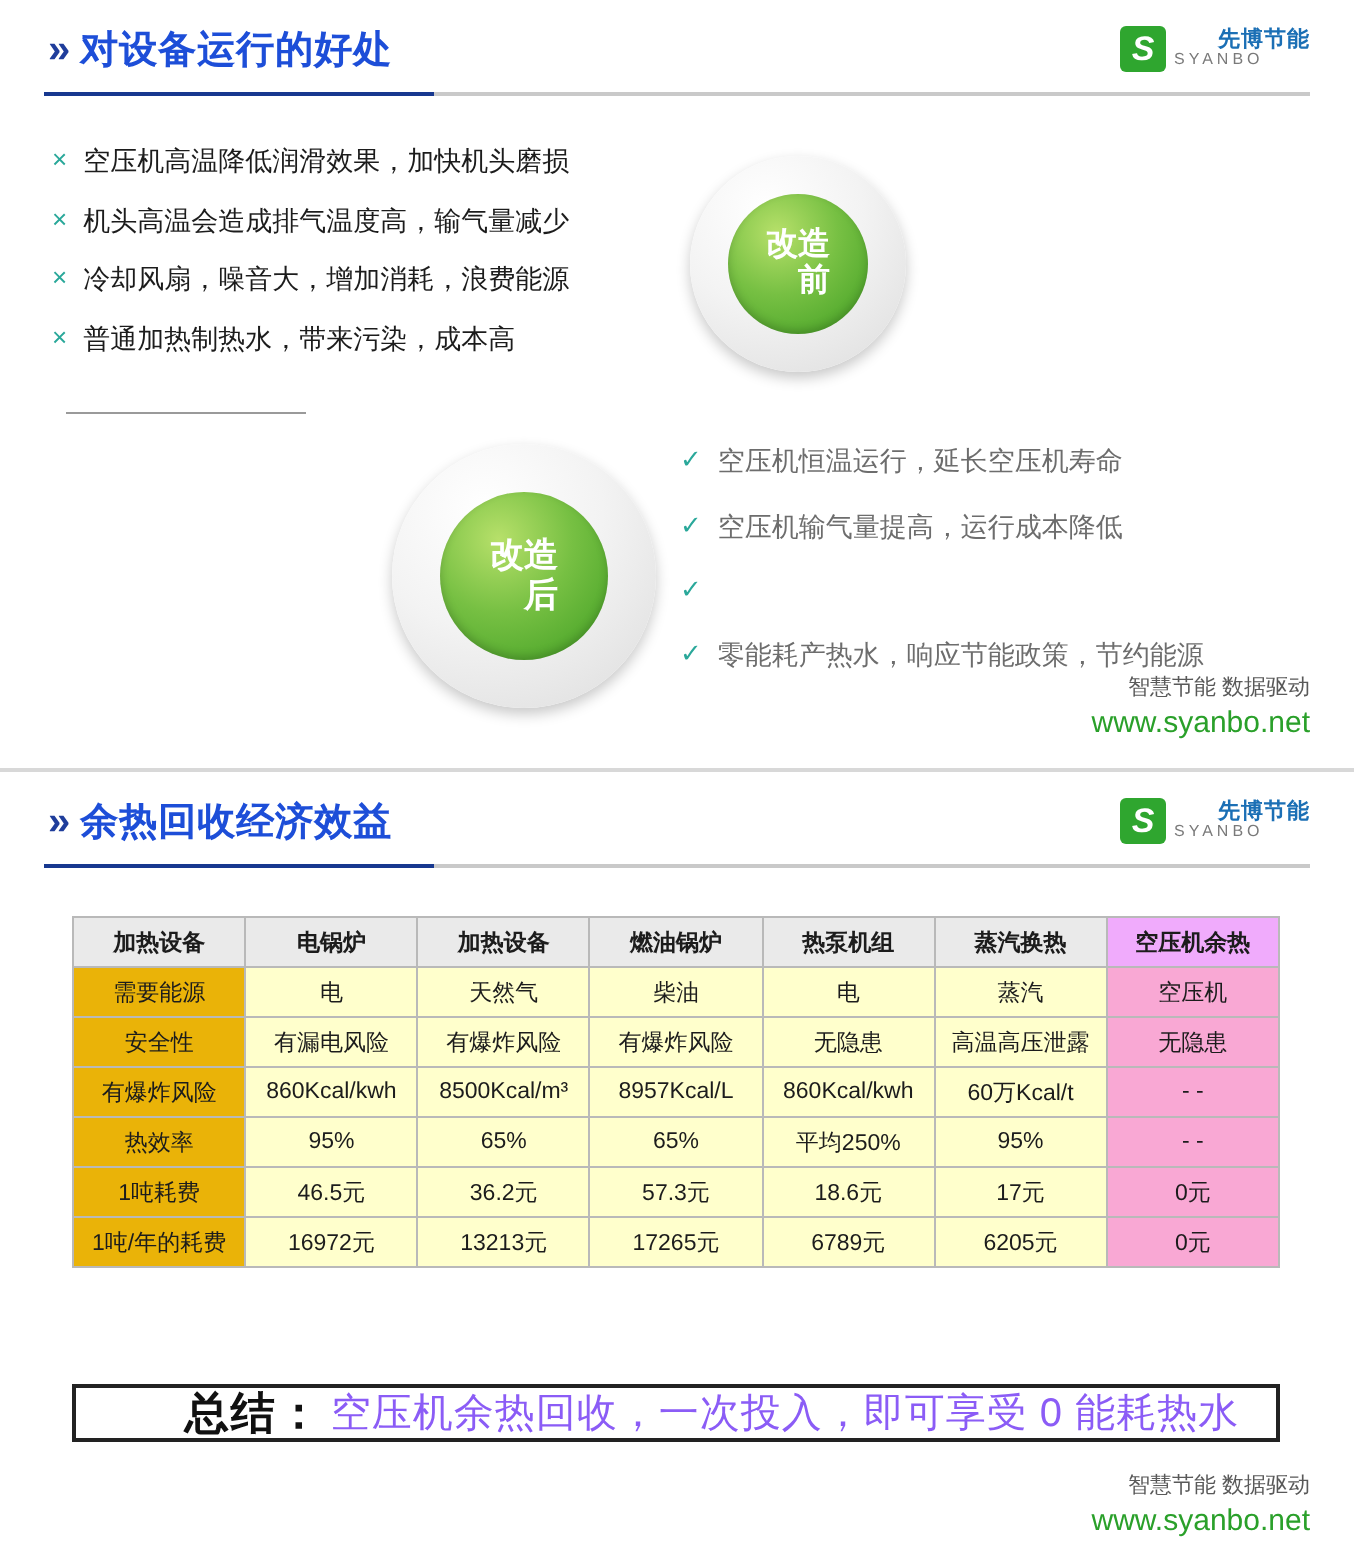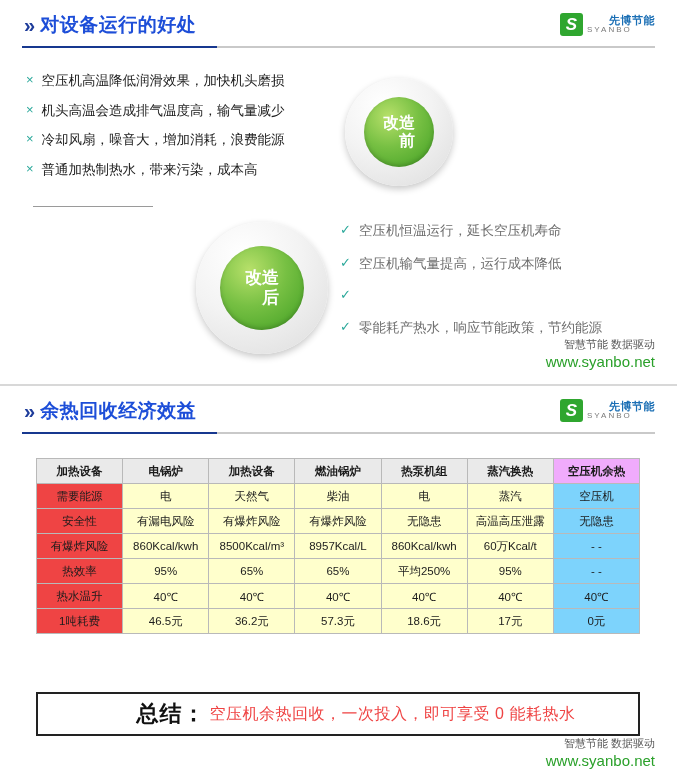--- a/index.html
+++ b/index.html
@@ -199,54 +199,54 @@
     border: 1px solid #b9b9b9;
     height: 22px;
     text-align: center;
     font-size: 11.5px;
     color: #1c1c1c;
     padding: 1px 2px;
     white-space: nowrap;
     overflow: hidden;
   }
   table.econ tr td:first-child {
-    background: #ef4444;
+    background: #eab308;
   }
   table.econ tr:first-child td {
     background: #eaeaea;
     font-weight: bold;
   }
   table.econ tr:first-child td:first-child { background: #eaeaea; }
   td.hl { background: #ffffcc; }
-  td.last { background: #7dd3fc; }
+  td.last { background: #f9a8d4; }
   table.econ tr:first-child td.last { background: #f0abfc; }
 
   
   .summary {
     position: absolute;
     left: 36px;
     top: 306px;
     width: 604px;
-    height: 44px;
+    height: 29px;
     border: 2px solid #222222;
     box-sizing: border-box;
     display: flex;
     align-items: center;
     justify-content: center;
     padding-left: 36px;
   }
   .summary-label {
     font-size: 22px;
     font-weight: bold;
     color: #111;
     letter-spacing: 1px;
   }
   .summary-text {
-    font-size: 16px;
-    color: #ef4444;
+    font-size: 20px;
+    color: #8b5cf6;
     margin-left: 4px;
     letter-spacing: 0.5px;
   }
 </style>
 </head>
 <body>
 
 <div class="slide" id="slide1">
   <div class="slide-header">
     <div class="title-wrap">
@@ -378,37 +378,37 @@
       <tr>
         <td>热效率</td>
         <td class="hl">95%</td>
         <td class="hl">65%</td>
         <td class="hl">65%</td>
         <td class="hl">平均250%</td>
         <td class="hl">95%</td>
         <td class="last">- -</td>
       </tr>
       <tr>
-        <td>热水温升</td>
-        <td class="hl">40℃</td>
-        <td class="hl">40℃</td>
-        <td class="hl">40℃</td>
-        <td class="hl">40℃</td>
-        <td class="hl">40℃</td>
-        <td class="last">40℃</td>
-      </tr>
-      <tr>
         <td>1吨耗费</td>
         <td class="hl">46.5元</td>
         <td class="hl">36.2元</td>
         <td class="hl">57.3元</td>
         <td class="hl">18.6元</td>
         <td class="hl">17元</td>
         <td class="last">0元</td>
       </tr>
+      <tr>
+        <td>1吨/年的耗费</td>
+        <td class="hl">16972元</td>
+        <td class="hl">13213元</td>
+        <td class="hl">17265元</td>
+        <td class="hl">6789元</td>
+        <td class="hl">6205元</td>
+        <td class="last">0元</td>
+      </tr>
     </tbody>
       </table>
   </div>
 
   <div class="summary">
     <span class="summary-label">总结：</span>
     <span class="summary-text">空压机余热回收，一次投入，即可享受 0 能耗热水</span>
   </div>
 
   <div class="footer">

